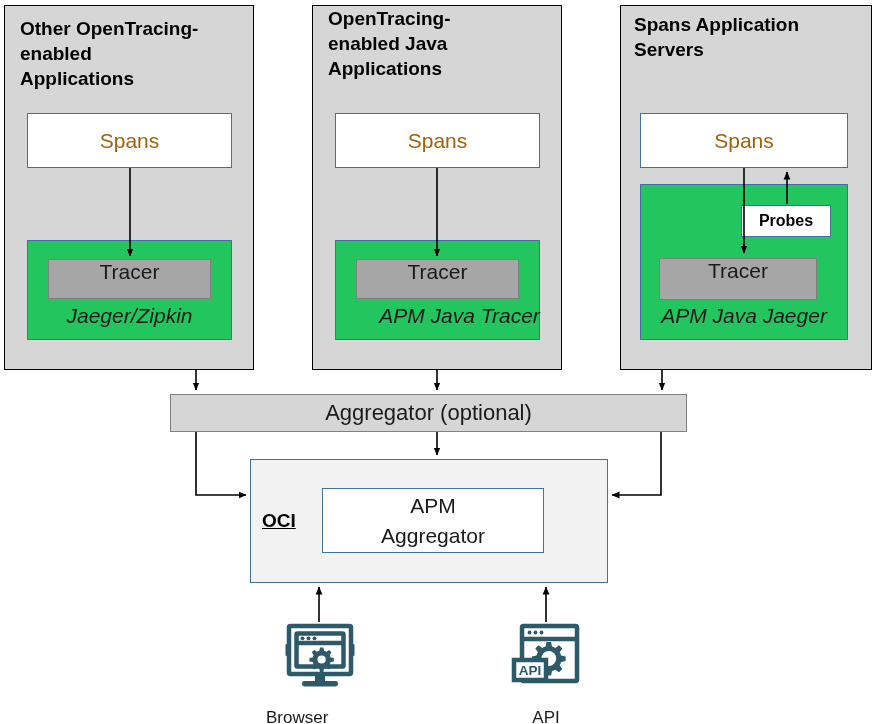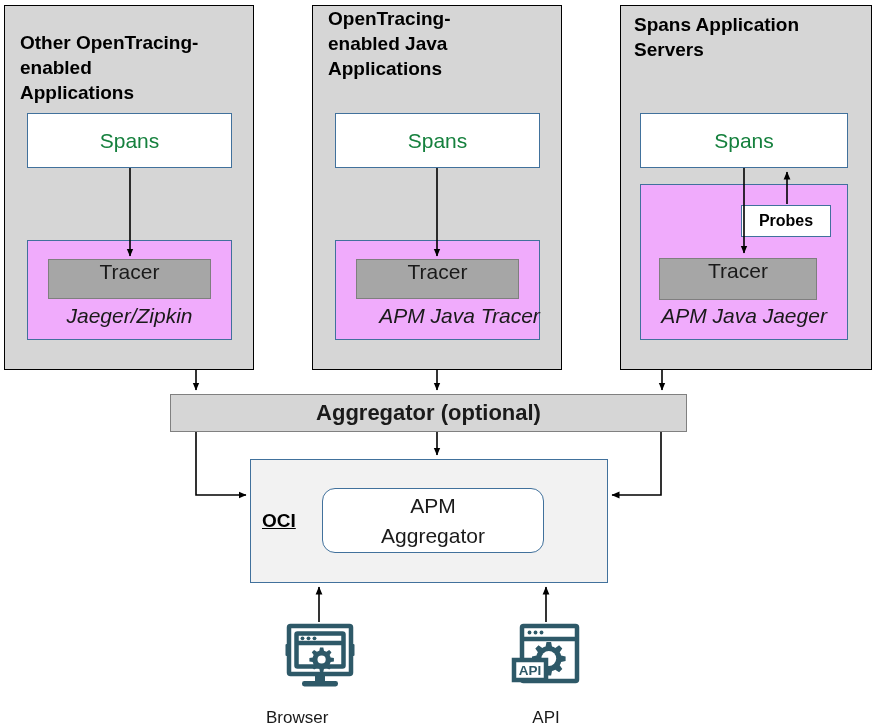--- a/index.html
+++ b/index.html
@@ -20,26 +20,26 @@
     color:#000;
     white-space:pre-line;
   }
 
   .spans-box{
     position:absolute;
     background:#ffffff;
     border:1.5px solid #41719c;
     box-sizing:border-box;
     display:flex;align-items:center;justify-content:center;
-    font-size:21px;color:#15803d;
+    font-size:21px;color:#a16207;
   }
 
   .tracer-wrap{
     position:absolute;
-    background:#f0abfc;
+    background:#22c55e;
     border:1.5px solid #41719c;
     box-sizing:border-box;
   }
   .tracer-box{
     position:absolute;
     background:#a6a6a6;
     border:1px solid #7f7f7f;
     box-sizing:border-box;
     display:flex;align-items:flex-start;justify-content:center;
     font-size:21px;color:#1a1a1a;
@@ -59,21 +59,21 @@
     display:flex;align-items:center;justify-content:center;
     font-size:16px;font-weight:bold;color:#000;
   }
 
   .aggregator{
     position:absolute;
     background:#d6d6d6;
     border:1px solid #808080;
     box-sizing:border-box;
     display:flex;align-items:center;justify-content:center;
-    font-size:22px;color:#1a1a1a;font-weight:bold;
+    font-size:22px;color:#1a1a1a;
   }
 
   .oci-box{
     position:absolute;
     background:#f2f2f2;
     border:1.5px solid #41719c;
     box-sizing:border-box;
   }
   .oci-label{
     position:absolute;
@@ -93,21 +93,21 @@
 
   svg.arrows{position:absolute;left:0;top:0;width:874px;height:724px;pointer-events:none;}
 </style>
 </head>
 <body>
 
 <div id="diagram">
 
   <div class="panel" style="left:4px;top:5px;width:250px;height:365px;">
   </div>
-  <div class="panel-title" style="left:20px;top:30px;width:220px;">Other OpenTracing-
+  <div class="panel-title" style="left:20px;top:16px;width:220px;">Other OpenTracing-
 enabled
 Applications</div>
 
   <div class="spans-box" style="left:27px;top:113px;width:205px;height:55px;">
     <span>Spans</span>
   </div>
 
   <div class="tracer-wrap" style="left:27px;top:240px;width:205px;height:100px;">
     <div class="tracer-box" style="left:20px;top:18px;width:163px;height:40px;">
       <span>Tracer</span>
@@ -151,21 +151,21 @@
     <div class="tracer-caption" style="left:0;top:119px;">APM Java Jaeger</div>
   </div>
 
   <div class="aggregator" style="left:170px;top:394px;width:517px;height:38px;">
     <span>Aggregator (optional)</span>
   </div>
 
   <div class="oci-box" style="left:250px;top:459px;width:358px;height:124px;">
   </div>
   <div class="oci-label" style="left:262px;top:510px;">OCI</div>
-  <div class="collector-box" style="left:322px;top:488px;width:222px;height:65px;border-radius:13px;">
+  <div class="collector-box" style="left:322px;top:488px;width:222px;height:65px;">
     <span>APM</span>
     <span>Aggregator</span>
   </div>
 
   <svg class="arrows" viewBox="0 0 874 724" xmlns="http://www.w3.org/2000/svg">
     <defs>
       <marker id="ah" markerWidth="9" markerHeight="9" refX="7.5" refY="4" orient="auto" markerUnits="userSpaceOnUse">
         <path d="M0,0.6 L8,4 L0,7.4 z" fill="#000000"></path>
       </marker>
     </defs>

